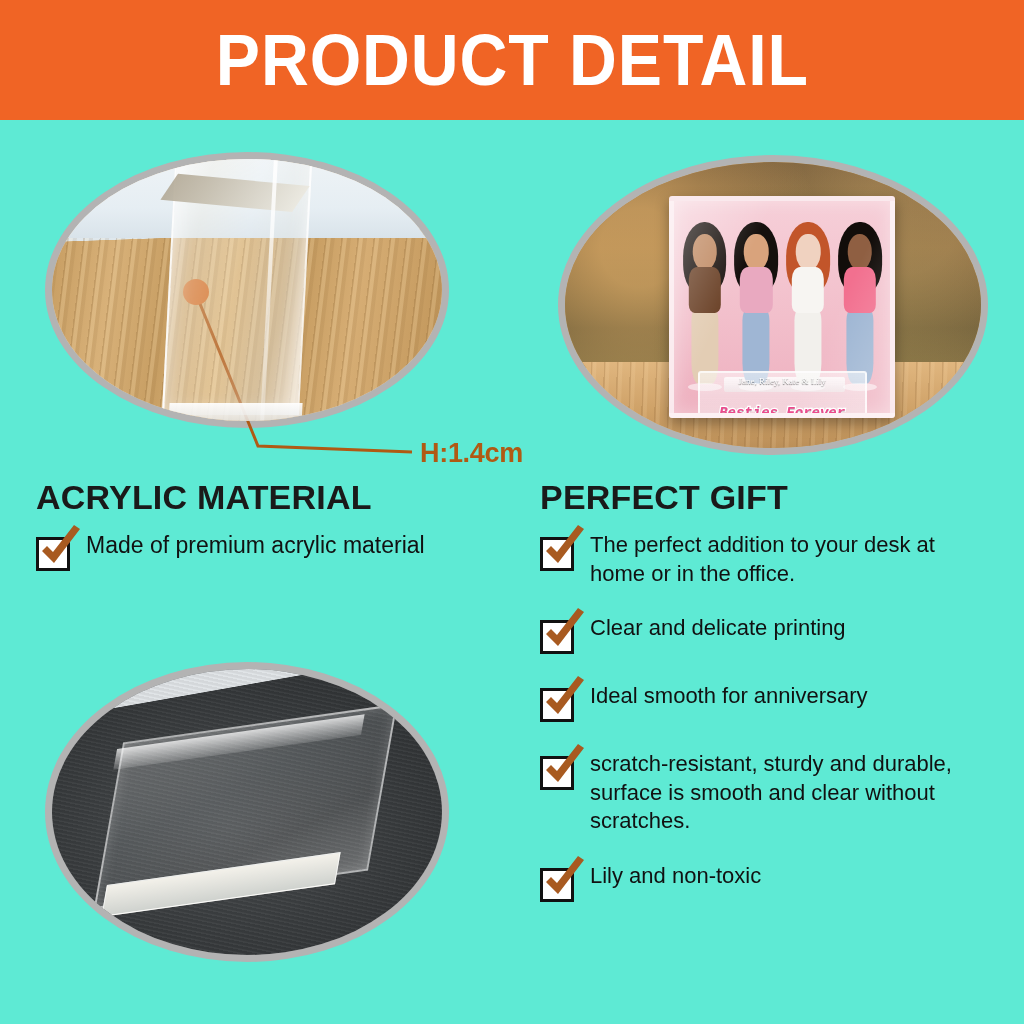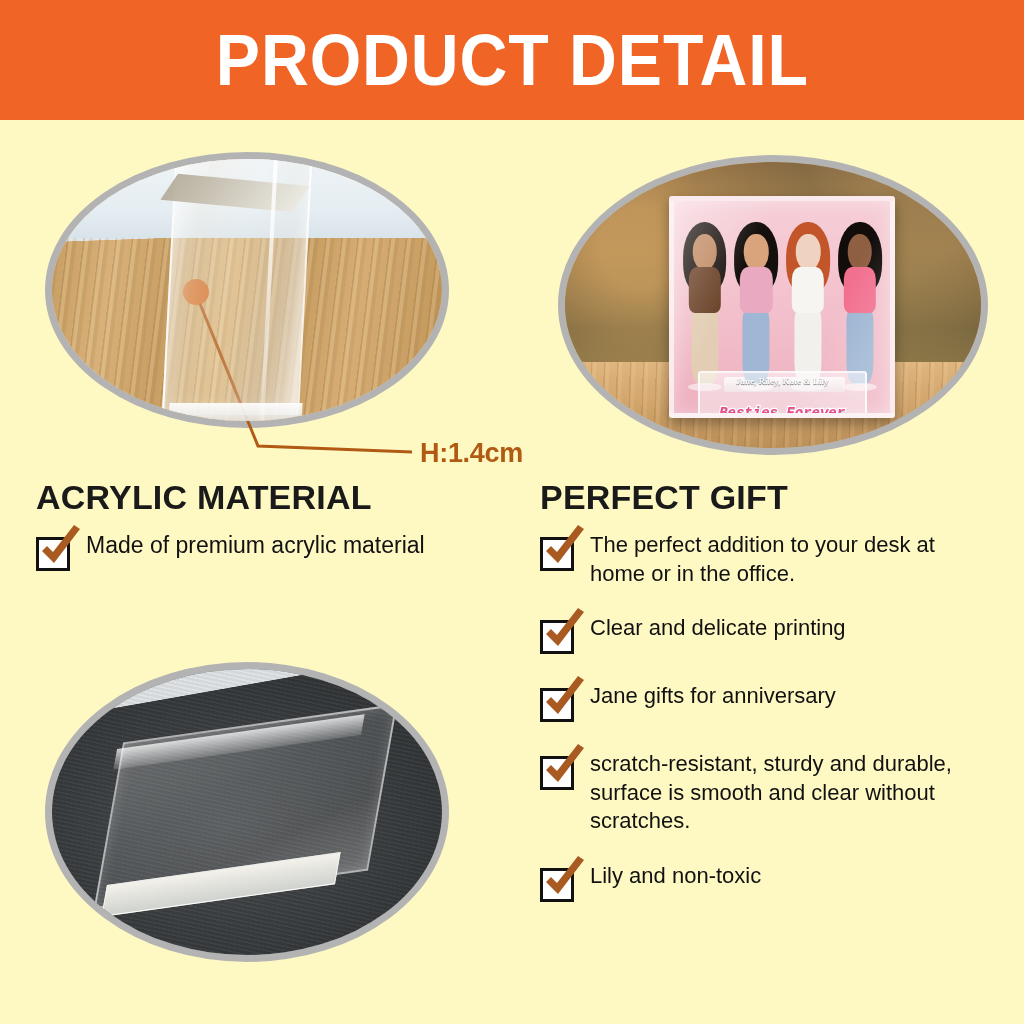--- a/index.html
+++ b/index.html
@@ -4,21 +4,21 @@
 <title>Product Detail</title>
 <style>
   html,body{margin:0;padding:0;}
   body{
     width:1024px;height:1024px;
     background:#ffffff;
     font-family:"Liberation Sans", sans-serif;
     overflow:hidden;
     position:relative;
   }
-  .page{position:relative;width:1024px;height:1024px;background:#fef9c3;}
+  .page{position:relative;width:1024px;height:1024px;background:#5eead4;}
 
   
   .header{
     position:absolute;left:0;top:0;width:1024px;height:120px;
     background:#f06425;
     display:flex;align-items:center;justify-content:center;
   }
   .header-title{
     color:#ffffff;
     font-family:"Liberation Sans", sans-serif;
@@ -173,21 +173,21 @@
 
   .nameplate{
     position:absolute;left:11%;right:11%;bottom:-6%;height:24%;
     background:linear-gradient(180deg,rgba(255,255,255,.55),rgba(245,245,245,.35));
     border:2px solid rgba(255,255,255,.8);
     border-radius:3px;
     display:flex;flex-direction:column;align-items:center;justify-content:center;
     z-index:10;
   }
   .np-names{
-    color:#ffffff;font-weight:bold;font-size:9px;line-height:1;
+    color:#ffffff;font-weight:normal;font-size:9px;line-height:1;
     text-shadow:0 1px 1px rgba(0,0,0,.55);
     font-family:"Liberation Serif", serif;white-space:nowrap;
   }
   .np-title{
     margin-top:20px;
     color:#ec4a8d;
     font-family:Liberation Mono, monospace;
     font-weight:bold;font-style:italic;font-size:14px;line-height:1;
     -webkit-text-stroke:2.4px #ffffff;
     paint-order:stroke fill;
@@ -342,21 +342,21 @@
       <div class="feat-text">Clear and delicate printing</div>
     </div>
 
     <div class="feat">
       <div class="cbox">
         <div class="sq"></div>
         <svg class="tick" viewBox="0 0 52 52">
           <path d="M8 28 L20 40 L46 6 L40 2 L19 29 L13 23 Z" fill="#a85a20"></path>
         </svg>
       </div>
-      <div class="feat-text">Jane gifts for anniversary</div>
+      <div class="feat-text">Ideal smooth for anniversary</div>
     </div>
 
     <div class="feat">
       <div class="cbox">
         <div class="sq"></div>
         <svg class="tick" viewBox="0 0 52 52">
           <path d="M8 28 L20 40 L46 6 L40 2 L19 29 L13 23 Z" fill="#a85a20"></path>
         </svg>
       </div>
       <div class="feat-text">scratch-resistant, sturdy and durable, surface is smooth and clear without scratches.</div>

